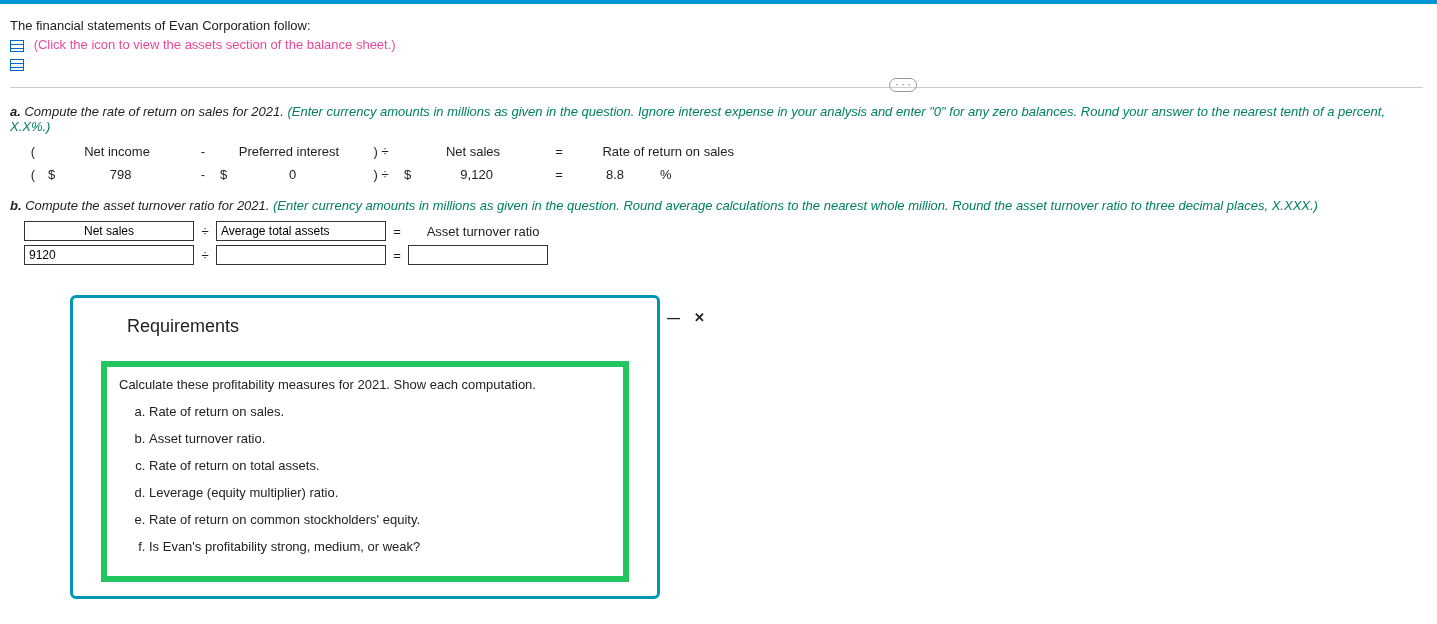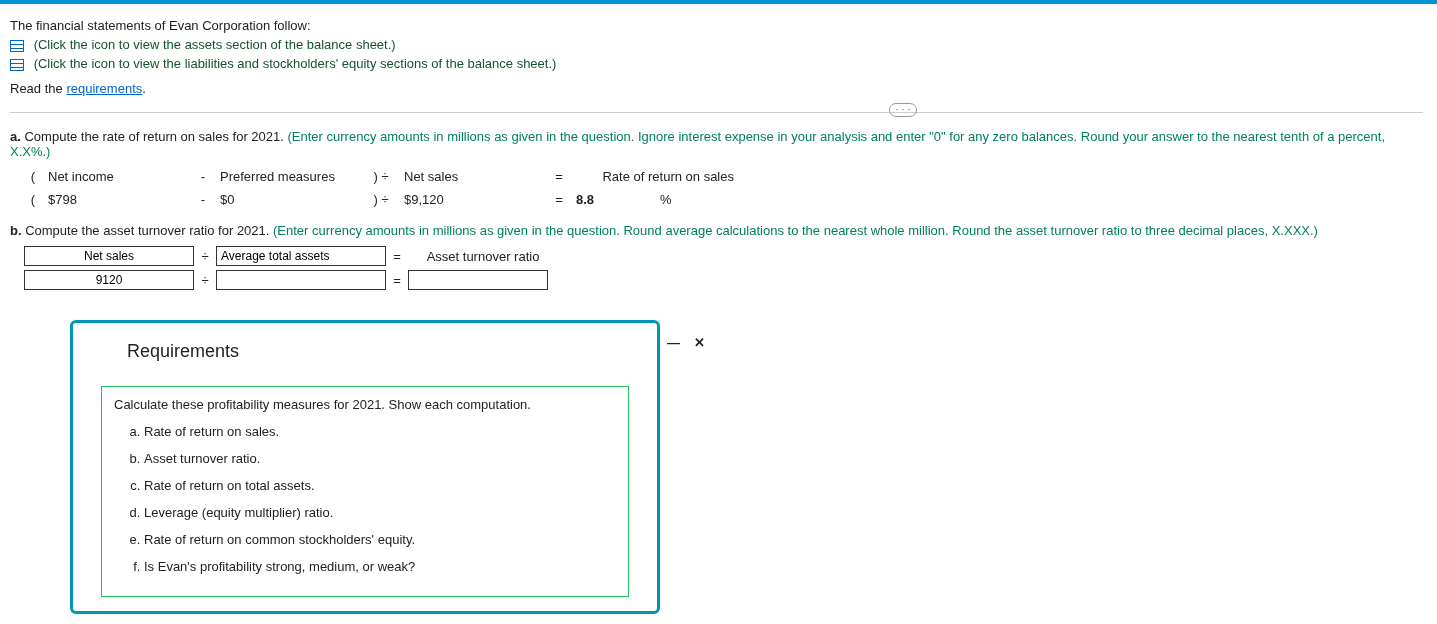--- a/index.html
+++ b/index.html
@@ -11,21 +11,21 @@
     background: #fff;
   }
   .topbar {
     height: 4px;
     background: #0096d6;
   }
   .content {
     padding: 10px 14px 20px 10px;
   }
   .intro-line { margin: 4px 0; }
-  .link-text { color: #14532d; }
+  .link-text { color: #ec4899; }
   .link-blue { color: #0066cc; text-decoration: underline; cursor: pointer; }
   .icon-table {
     display: inline-block;
     width: 14px; height: 12px;
     border: 1px solid #0066cc;
     vertical-align: middle;
     margin-right: 6px;
     position: relative;
   }
   .icon-table::before, .icon-table::after {
@@ -40,37 +40,37 @@
     position: absolute;
     right: 520px;
     margin-top: -26px;
     width: 28px; height: 14px;
     border: 1px solid #999; border-radius: 8px;
     font-size: 10px; text-align: center; line-height: 12px;
     color: #666;
     cursor: pointer;
   }
   .green { color: #008060; }
-  .question { margin: 14px 0 8px 0; }
+  .question { margin: 14px 0 8px 0; font-style: italic; }
   .formula-row { display: flex; align-items: center; gap: 0; margin: 4px 0 4px 14px; flex-wrap: wrap; }
   .paren { width: 18px; text-align: center; }
   .cell-label {
     display: inline-block;
     min-width: 150px;
-    text-align: left;
+    text-align: center;
     padding: 2px 6px;
   }
-  .narrow-label { min-width: 90px; font-weight: bold; }
+  .narrow-label { min-width: 90px; }
   .op { display: inline-block; width: 22px; text-align: center; }
   .input-box {
     border: 1px solid #333;
     height: 20px;
     padding: 1px 4px;
     font-size: 12px;
-    text-align: center;
+    text-align: left;
   }
   .input-box.w150 { width: 170px; }
   .input-box.w120 { width: 140px; }
   .modal {
     position: relative;
     margin: 30px 0 0 60px;
     width: 590px;
     border: 3px solid #0096b4;
     border-radius: 6px;
     background: #fff;
@@ -82,21 +82,21 @@
   }
   .modal-close {
     position: absolute;
     top: 12px; right: -48px;
     display: flex; gap: 14px;
     align-items: center;
   }
   .modal-close span { cursor: pointer; font-weight: bold; }
   .modal-body {
     margin: 18px 28px 14px 28px;
-    border: 1px solid #22c55e;
+    border: 6px solid #22c55e;
     padding: 10px 12px;
   }
   .modal-body ol {
     margin: 6px 0 0 0;
     padding-left: 30px;
     list-style-type: lower-alpha;
   }
   .modal-body li { margin: 12px 0; }
 </style>
 </head>
@@ -107,39 +107,35 @@
 <div class="content">
 
   <div class="intro-line">The financial statements of Evan Corporation follow:</div>
 
   <div class="intro-line">
     <span class="icon-table"></span>
     <span class="link-text">(Click the icon to view the assets section of the balance sheet.)</span>
   </div>
   <div class="intro-line">
     <span class="icon-table"></span>
-    <span class="link-text">(Click the icon to view the liabilities and stockholders' equity sections of the balance sheet.)</span>
-  </div>
-
-  <div class="intro-line" style="margin-top:10px">
-    <span>Read the </span><span class="link-blue">requirements</span><span>.</span>
-  </div>
+  </div>
+
 
   <hr class="sep">
   <div class="ellipsis-pill">· · ·</div>
 
   <div class="question">
     <b>a. </b><span>Compute the rate of return on sales for 2021. </span><span class="green">(Enter currency amounts in millions as given in the question. Ignore interest expense in your analysis and enter "0" for any zero balances. Round your answer to the nearest tenth of a percent, X.X%.)</span>
   </div>
 
   <div class="formula-row">
     <span class="paren">(</span>
     <span class="cell-label">Net income</span>
     <span class="op">-</span>
-    <span class="cell-label">Preferred measures</span>
+    <span class="cell-label">Preferred interest</span>
     <span class="op" style="width:34px">) ÷</span>
     <span class="cell-label">Net sales</span>
     <span class="op">=</span>
     <span class="cell-label" style="text-align:right; min-width:170px">Rate of return on sales</span>
   </div>
 
   <div class="formula-row">
     <span class="paren">(</span>
     <span class="cell-label">
       <span style="float:left">$</span>

